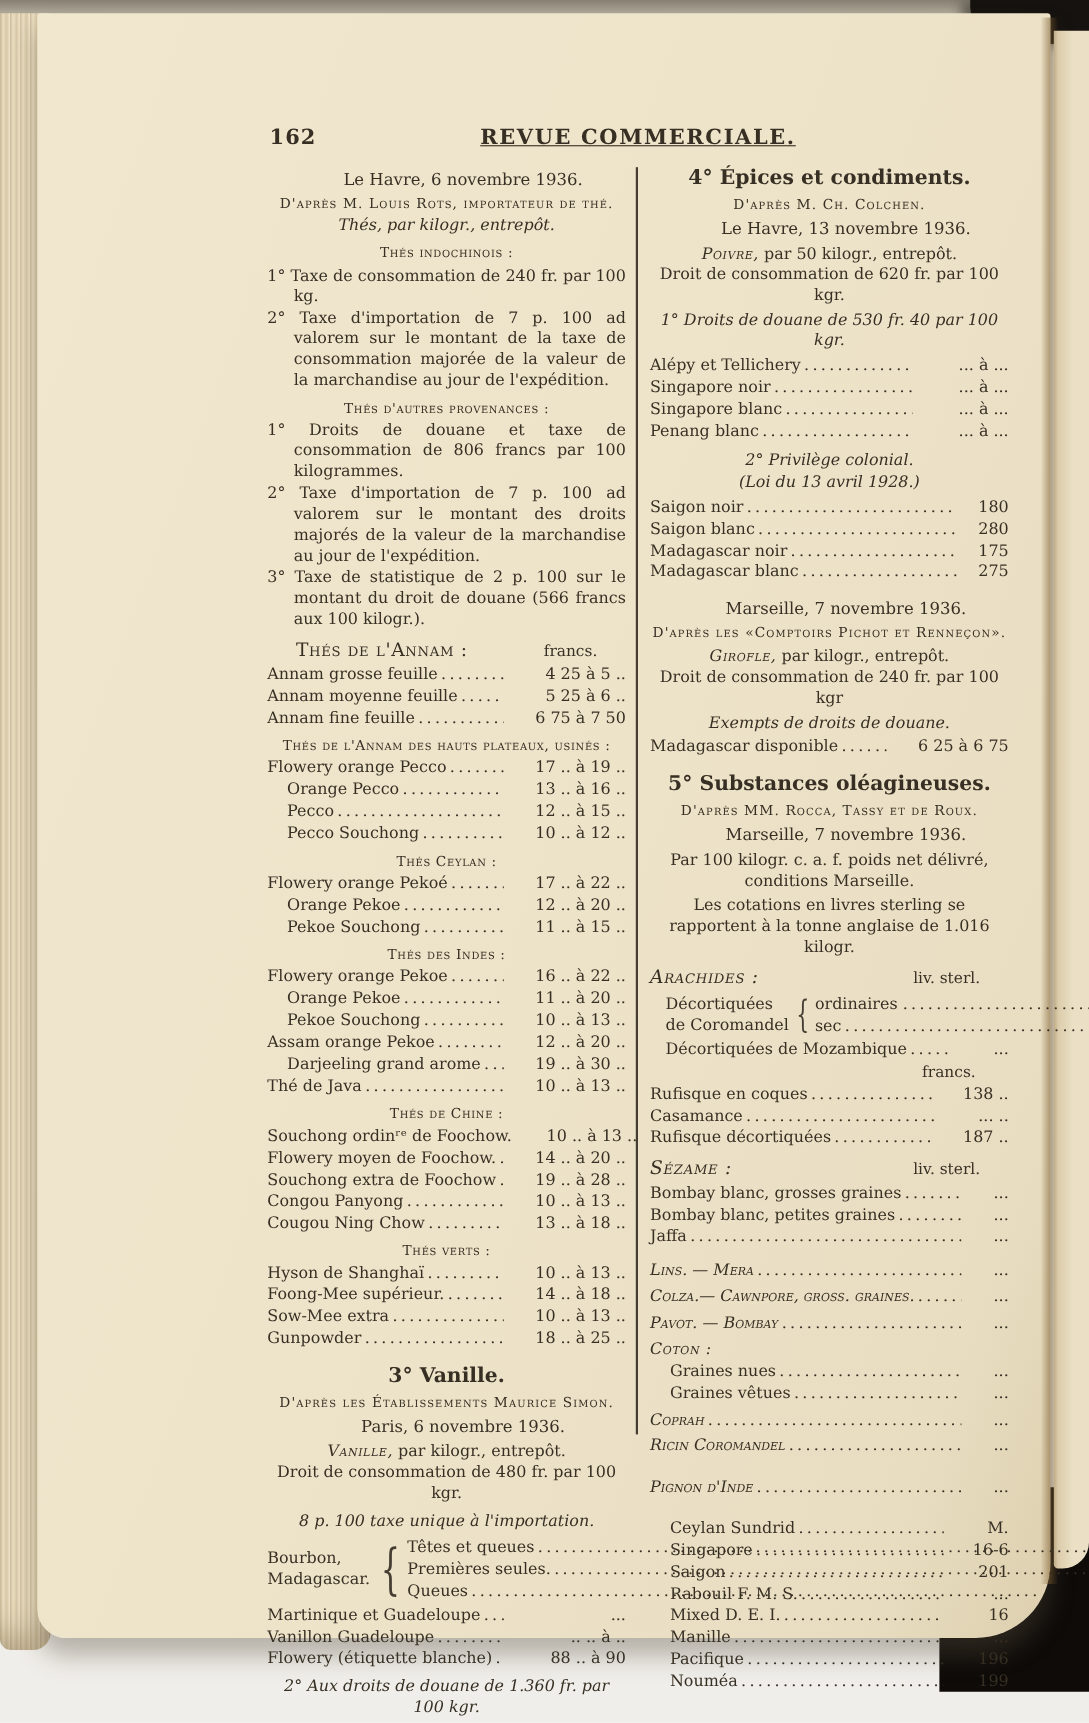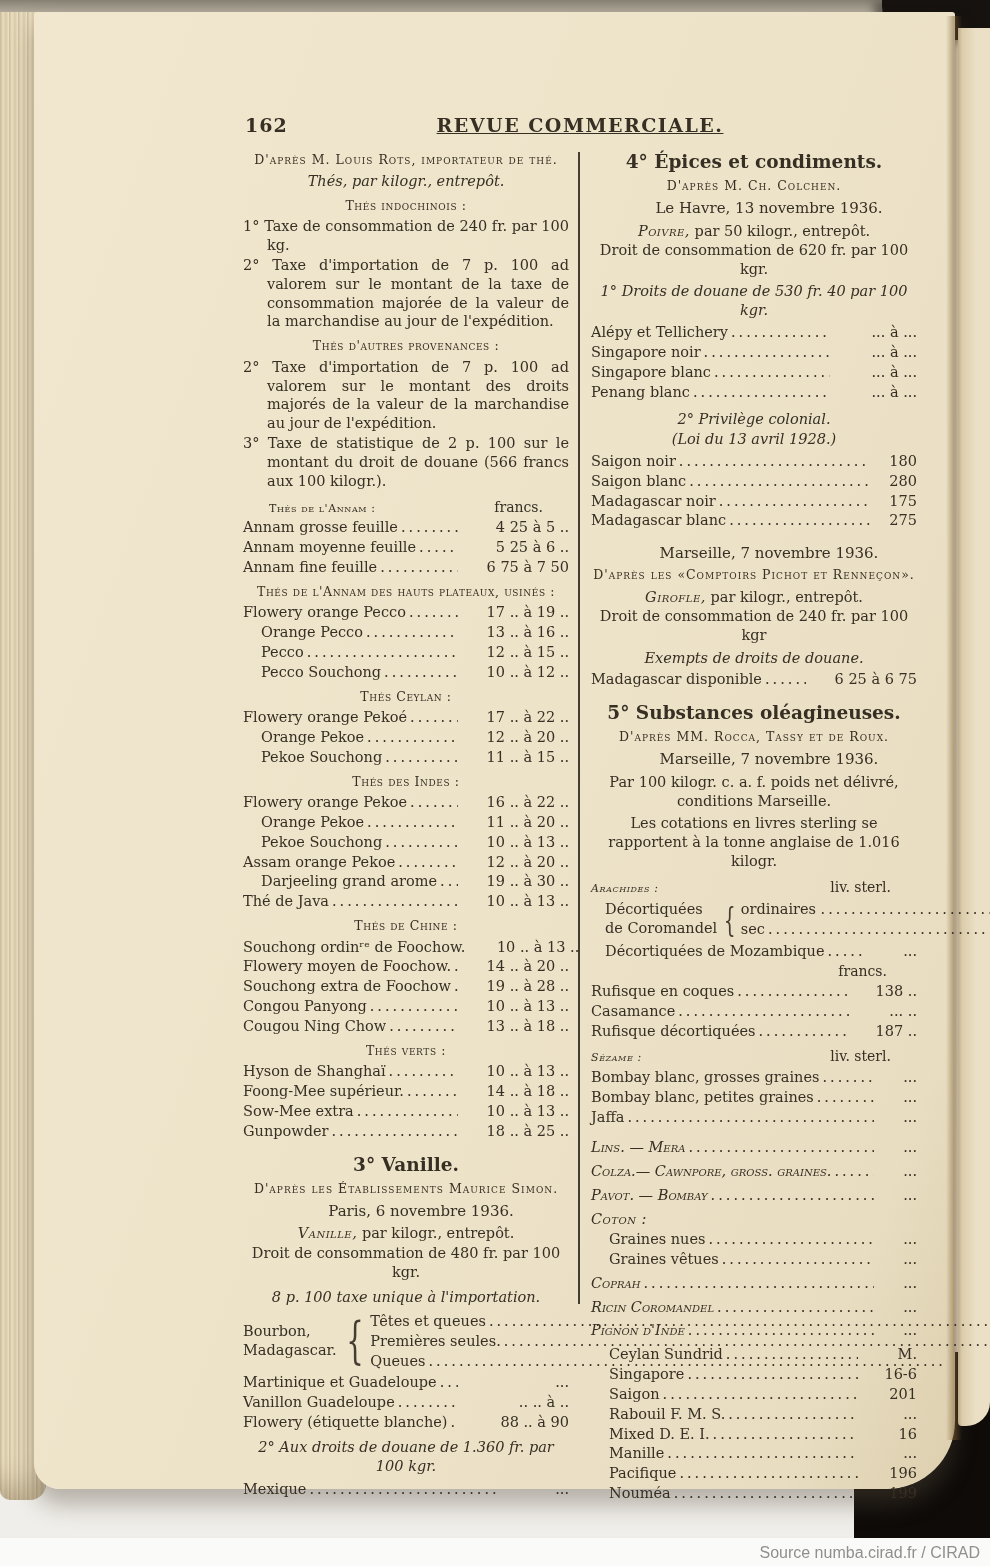--- a/index.html
+++ b/index.html
@@ -35,21 +35,21 @@
   .divider{position:absolute;left:578px;top:152px;width:1.5px;height:1152px;background:#453d32;}
   .col{position:absolute;width:326px;font-size:14.5px;line-height:1.32;}
   .col-left{left:243px;top:150px;}
   .col-right{left:591px;top:150px;}
   .center{text-align:center;}
   .italic{font-style:italic;}
   .dateline{text-align:center;font-size:15px;margin:4px 0 3px;padding-left:30px;}
   .byline{text-align:center;font-variant:small-caps;font-size:12.5px;letter-spacing:1px;margin:2px 0 3px;}
   .subhead{text-align:center;font-variant:small-caps;font-size:12.5px;letter-spacing:.6px;margin:7px 0 3px;}
   .subhead-row{display:flex;justify-content:space-between;align-items:baseline;margin:7px 0 2px;}
-  .subhead-row .l{font-variant:small-caps;font-size:11px;letter-spacing:.6px;padding-left:26px;}
+  .subhead-row .l{font-variant:small-caps;font-size:17px;letter-spacing:.6px;padding-left:26px;}
   .subhead-row .l.it{font-style:italic;padding-left:0;}
   .subhead-row .r{font-size:14px;padding-right:26px;}
   .hang{padding-left:24px;text-indent:-24px;text-align:justify;margin:1px 0;line-height:1.3;}
   .sect-title{text-align:center;font-weight:bold;font-size:18.5px;margin:12px 0 4px;}
   .note{text-align:center;font-style:italic;margin:6px 0 4px;}
   .unit-right{text-align:right;padding-right:30px;font-size:14px;margin-top:2px;}
   .head-left{font-style:italic;font-variant:small-caps;letter-spacing:.5px;margin:4px 0 1px;}
   .lead-sc{font-style:italic;font-variant:small-caps;letter-spacing:.5px;}
   .row{display:flex;align-items:baseline;line-height:1.3;margin:1px 0;}
   .row .lbl{flex:0 0 auto;white-space:nowrap;}
@@ -80,31 +80,33 @@
   <div class="page"></div>
   <div class="page2"></div>
   <div class="crease"></div>
 
   <div class="content">
     <div class="pagenum">162</div>
     <div class="ptitle">REVUE COMMERCIALE.</div>
     <div class="divider"></div>
 
     <div class="col col-left">
+      <div class="dateline">Le Havre, 6 novembre 1936.</div>
       <div class="byline">D'après M. Louis Rots, importateur de thé.</div>
       <div class="center italic">Thés, par kilogr., entrepôt.</div>
       <div class="subhead">Thés indochinois :</div>
       <div class="rows">
 
       <div class="hang">1° Taxe de consommation de 240 fr. par 100 kg.</div>
           <div class="hang">2° Taxe d'importation de 7 p. 100 ad valorem sur le montant de la taxe de consommation majorée de la valeur de la marchandise au jour de l'expédition.</div>
         </div>
       <div class="subhead">Thés d'autres provenances :</div>
       <div class="rows">
 
+      <div class="hang">1° Droits de douane et taxe de consommation de 806 francs par 100 kilogrammes.</div>
           <div class="hang">2° Taxe d'importation de 7 p. 100 ad valorem sur le montant des droits majorés de la valeur de la marchandise au jour de l'expédition.</div>
           <div class="hang">3° Taxe de statistique de 2 p. 100 sur le montant du droit de douane (566 francs aux 100 kilogr.).</div>
         </div>
 
       <div class="subhead-row">
         <span class="l">Thés de l'Annam :</span>
         <span class="r">francs.</span>
       </div>
       <div class="rows w110">
 
@@ -538,21 +540,21 @@
             <span class="dots"></span>
             <span class="val">...</span>
           </div>
 
           <div class="row" style="margin:5px 0">
             <span class="lbl sc">Ricin Coromandel</span>
             <span class="dots"></span>
             <span class="val">...</span>
           </div>
 
-          <div class="row" style="margin:5px 0">
+          <div class="row" style="margin:19px 0">
             <span class="lbl sc">Pignon d'Inde</span>
             <span class="dots"></span>
             <span class="val">...</span>
           </div>
         </div>
       <div class="rows w56">
 
           <div class="row indent">
             <span class="lbl">Ceylan Sundrid</span>
             <span class="dots"></span>
@@ -597,16 +599,13 @@
 
           <div class="row indent">
             <span class="lbl">Nouméa</span>
             <span class="dots"></span>
             <span class="val">199</span>
           </div>
         </div>
     </div>
   </div>
 
-  <div class="caption-bar">
-    <span class="caption">Source numba.cirad.fr / CIRAD</span>
-  </div>
 </div>
 
 </body></html>

